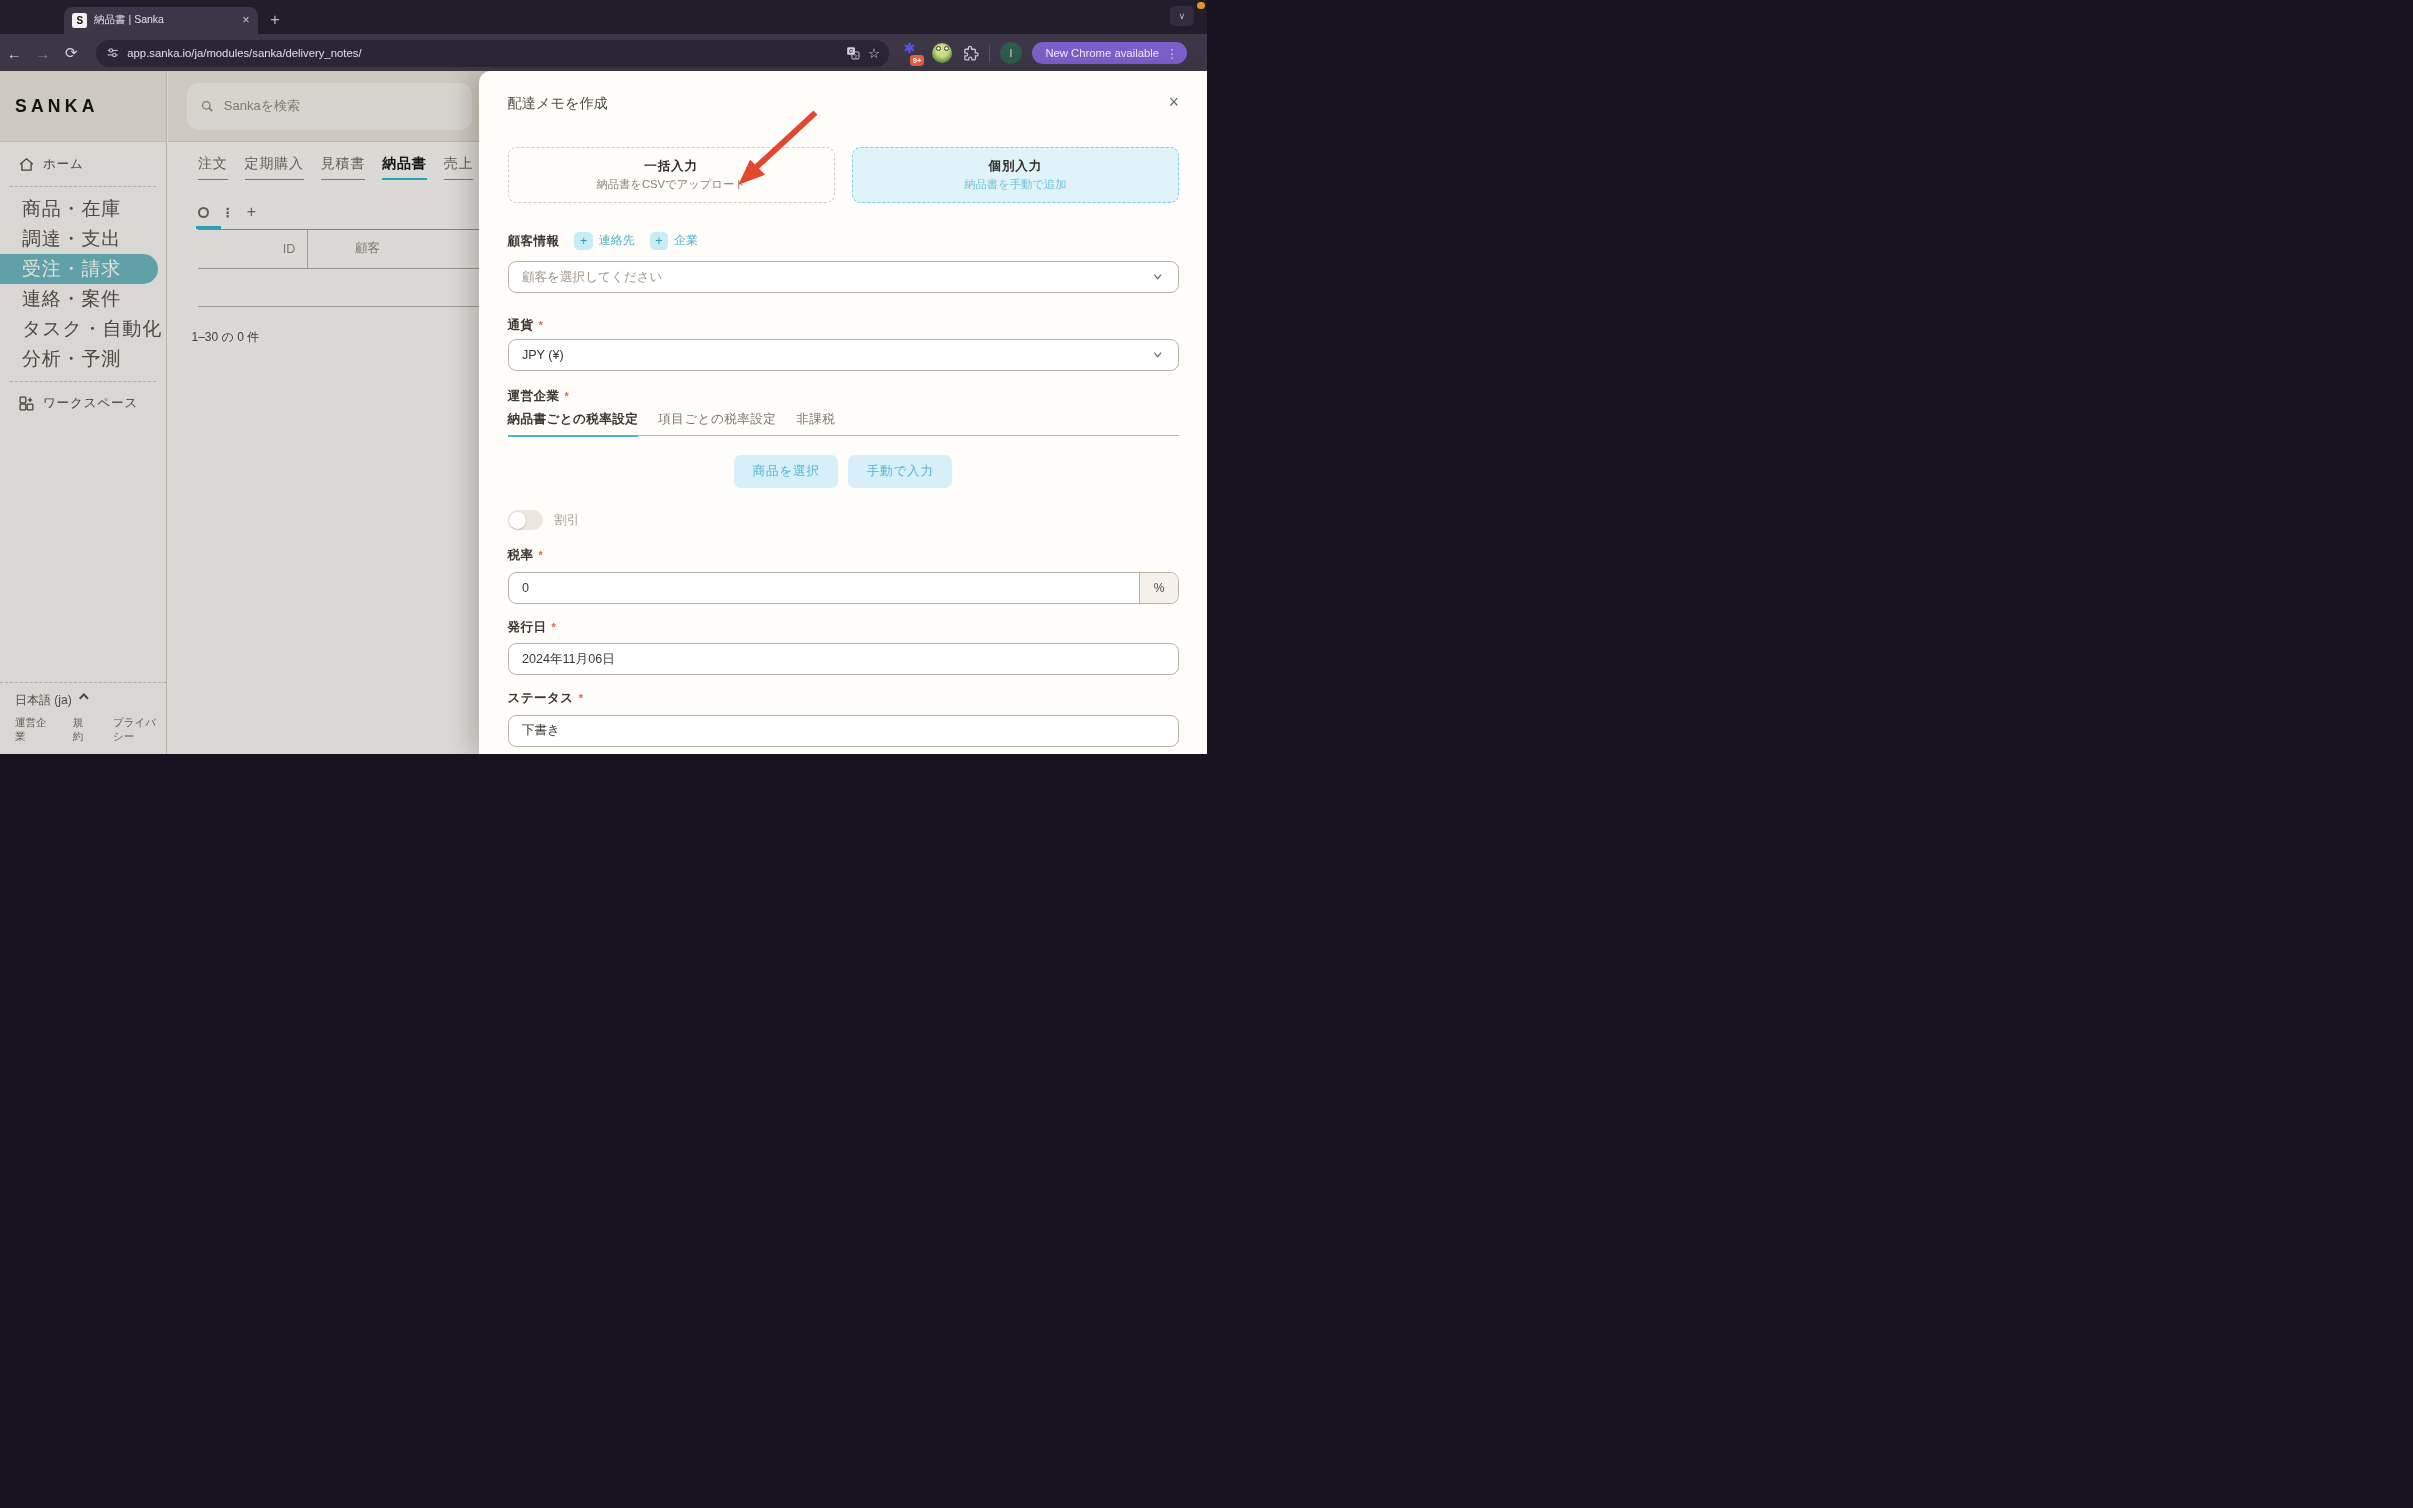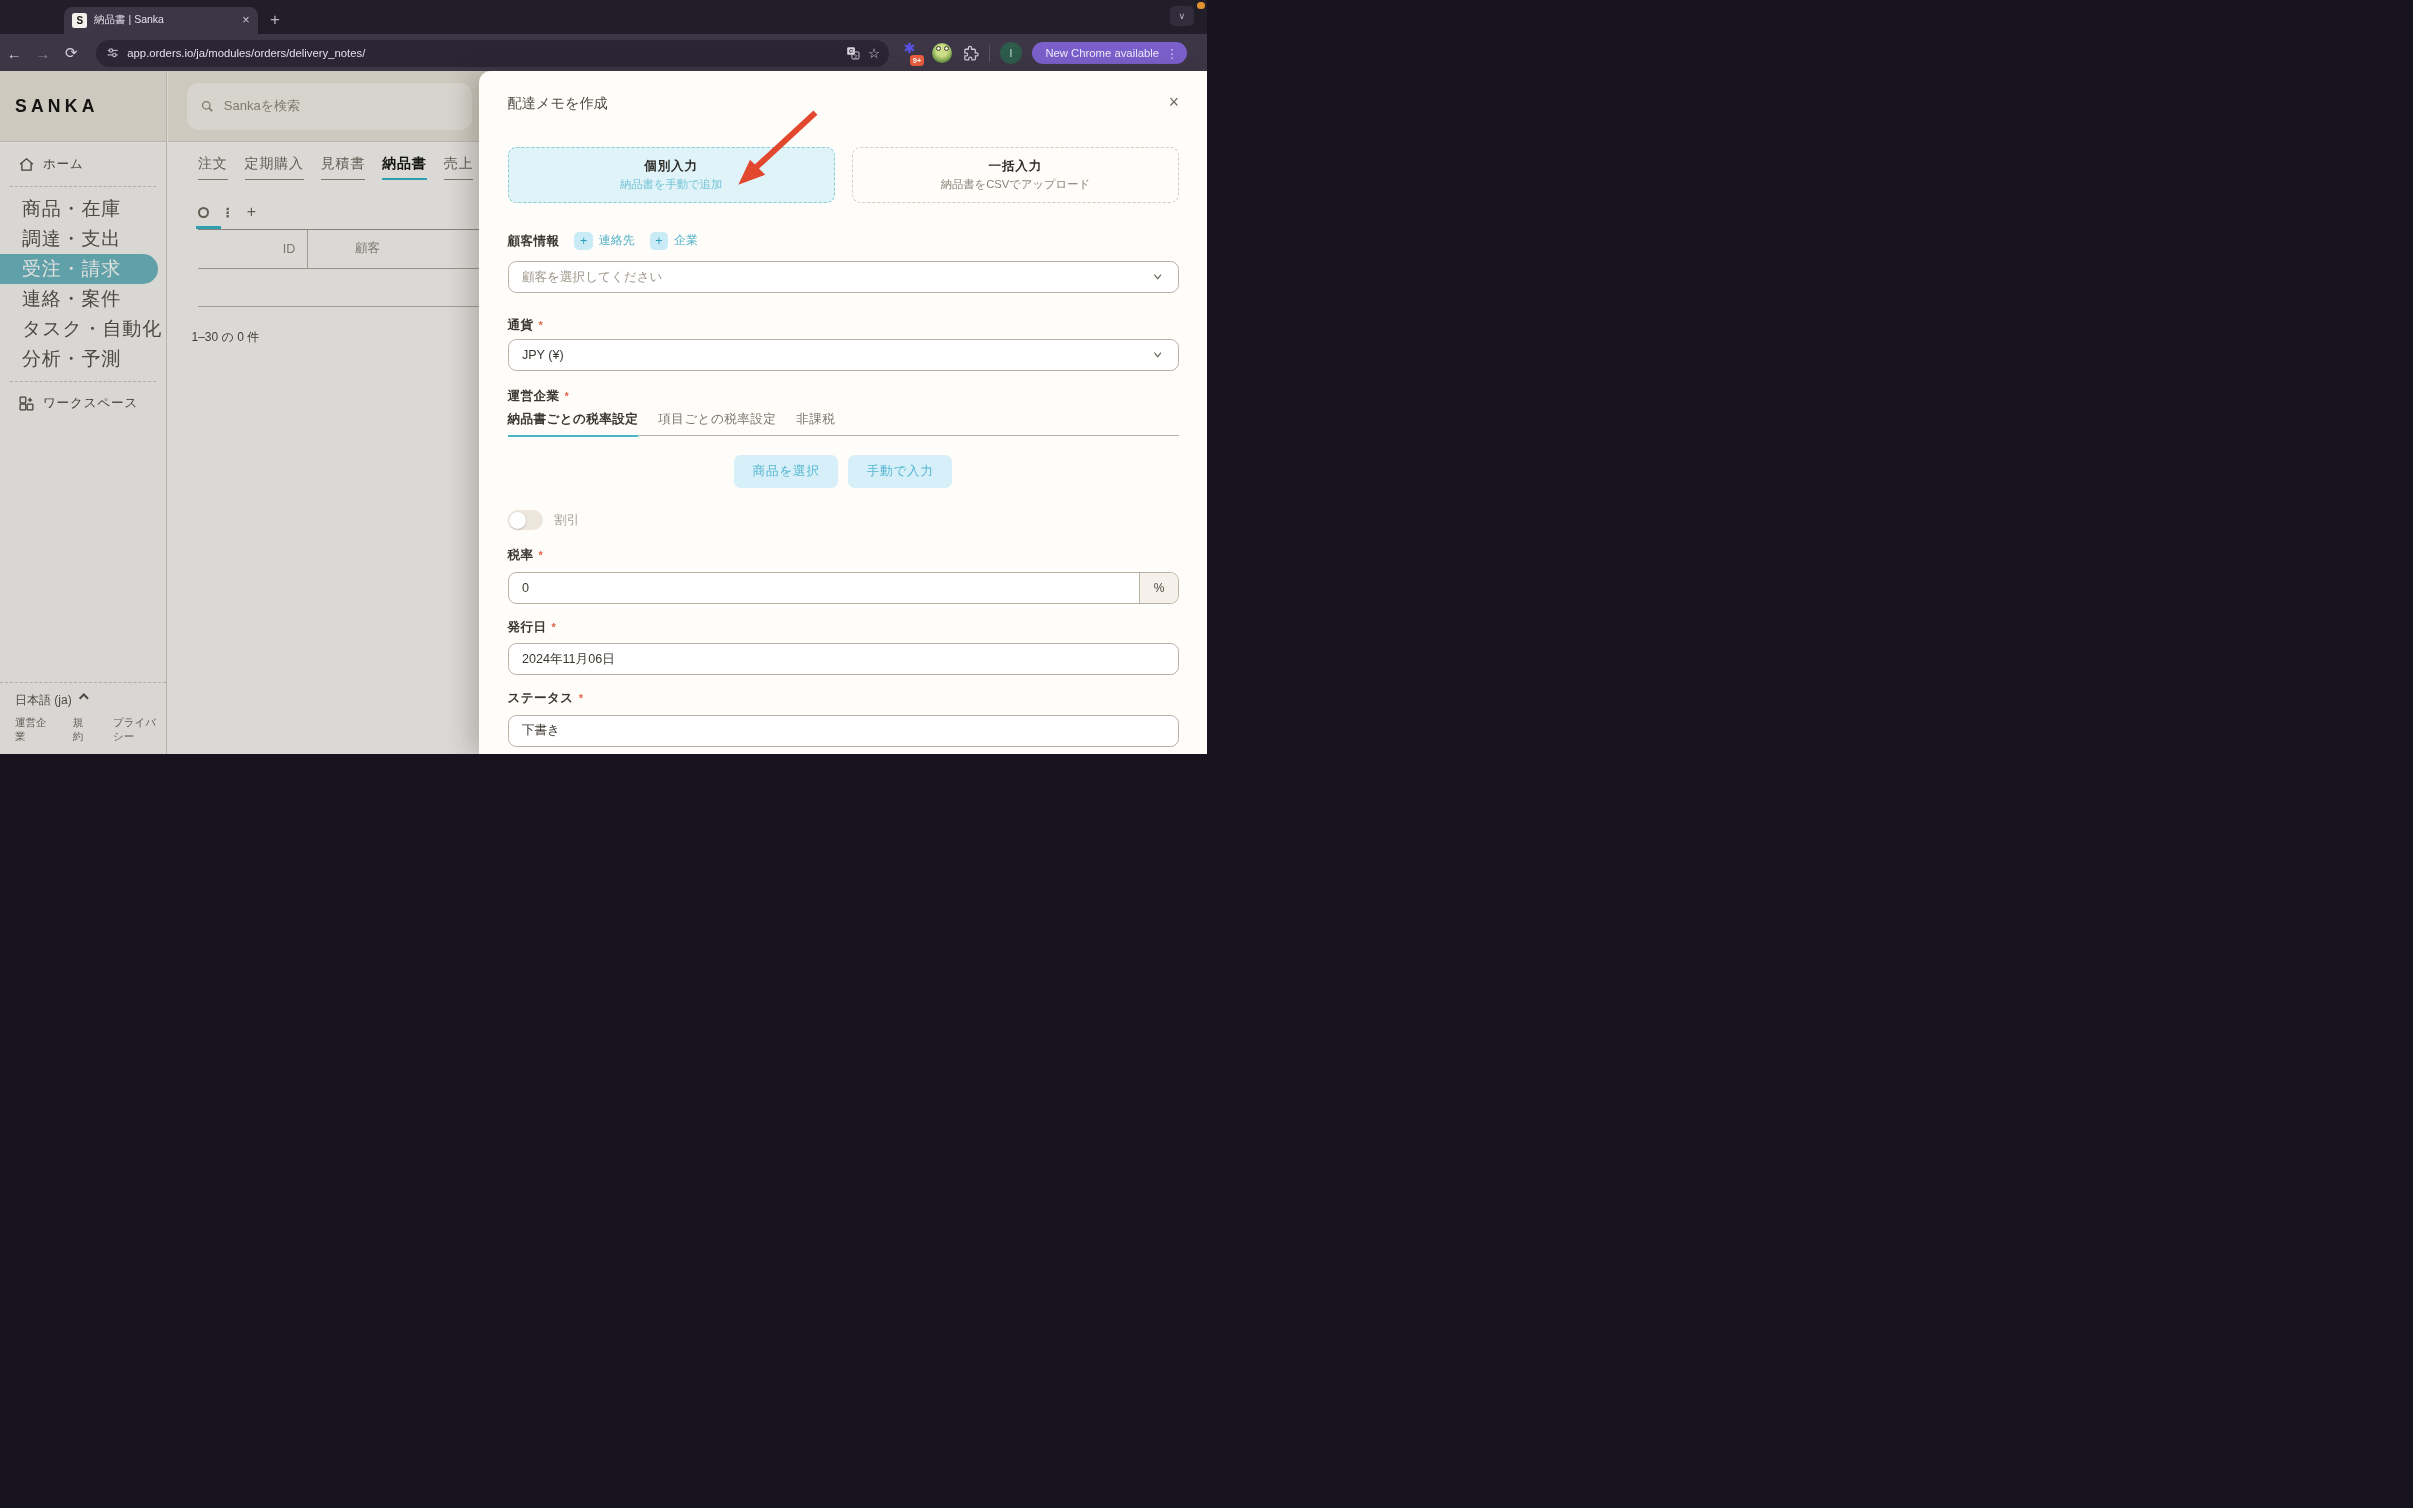--- a/index.html
+++ b/index.html
@@ -152,21 +152,21 @@
     <span class="nav-btn">⟳</span>
     <div class="urlbar">
       <svg class="icon" width="13.4" height="13.4" viewBox="0 0 24 24">
         <g stroke="#bdb7c6" stroke-width="2.2" fill="none">
           <line x1="3" y1="8" x2="21" y2="8"></line>
             <circle cx="9" cy="8" r="3" fill="#2b2535"></circle>
           <line x1="3" y1="16" x2="21" y2="16"></line>
             <circle cx="15" cy="16" r="3" fill="#2b2535"></circle>
         </g>
       </svg>
-      <span class="url-text">app.orders.io/ja/modules/orders/delivery_notes/</span>
+      <span class="url-text">app.sanka.io/ja/modules/sanka/delivery_notes/</span>
       <svg class="icon" width="14.2" height="14.2" viewBox="0 0 24 24">
         <rect x="2" y="2" width="13" height="13" rx="2" fill="#d9d4df"></rect>
         <text x="5" y="12" font-size="10" fill="#2b2535" font-weight="bold">G</text>
         <rect x="10" y="10" width="12" height="12" rx="2" fill="none" stroke="#d9d4df" stroke-width="1.6"></rect>
         <text x="12.5" y="20" font-size="8" fill="#d9d4df">文</text>
       </svg>
       <span class="url-star">☆</span>
     </div>
     <div class="ext-area">
       <div class="ext-burst">
@@ -273,27 +273,27 @@
 
     <div class="backdrop"></div>
 
     <aside class="modal">
       <div class="modal-head">
         <span class="modal-title">配達メモを作成</span>
         <span class="modal-close">×</span>
       </div>
 
       <div class="option-cards">
+        <div class="card plain">
+          <span class="c-title">一括入力</span>
+          <span class="c-sub">納品書をCSVでアップロード</span>
+        </div>
         <div class="card blue">
           <span class="c-title">個別入力</span>
           <span class="c-sub">納品書を手動で追加</span>
-        </div>
-        <div class="card plain">
-          <span class="c-title">一括入力</span>
-          <span class="c-sub">納品書をCSVでアップロード</span>
         </div>
       </div>
 
       <div class="cust-row">
         <span class="field-label">顧客情報</span>
         <div class="chip">
           <span class="sq">+</span>
           <span class="chip-label">連絡先</span>
         </div>
         <div class="chip">

